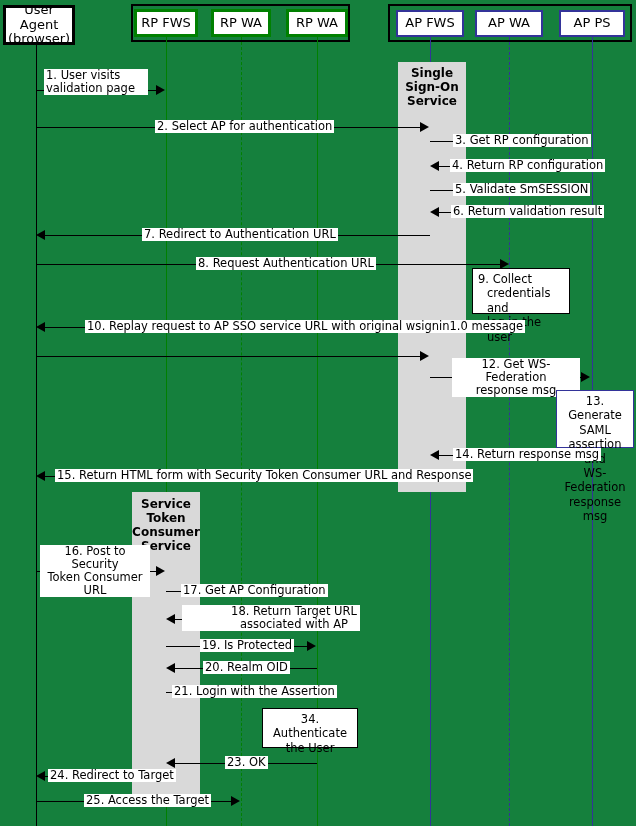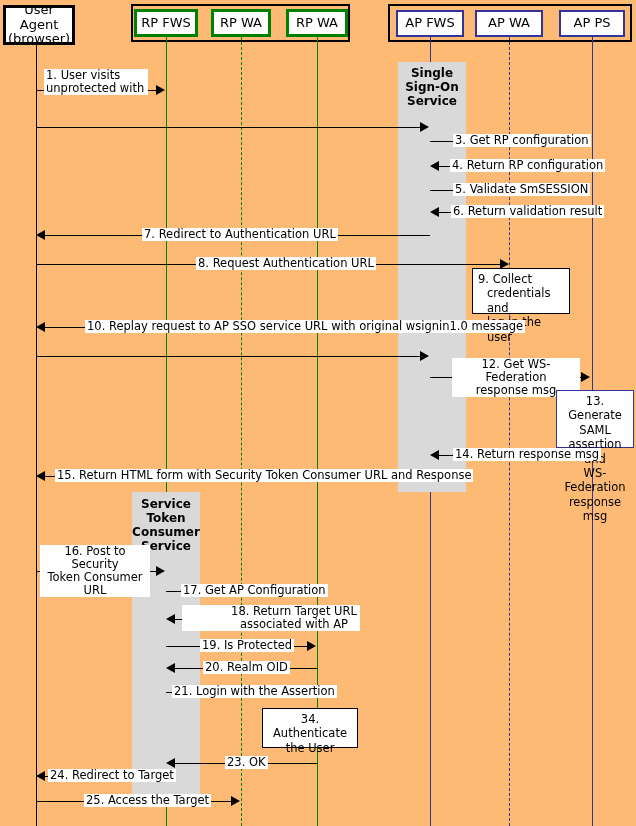--- a/index.html
+++ b/index.html
@@ -1,17 +1,17 @@
 <!DOCTYPE html>
 <html><head>
 <meta charset="utf-8">
 <style>
   html,body{margin:0;padding:0;background:#ffffff;}
   body{font-family:"DejaVu Sans","Liberation Sans",sans-serif;}
-  #diagram{position:relative;width:636px;height:826px;background:#fdba74;overflow:hidden;}
+  #diagram{position:relative;width:636px;height:826px;background:#15803d;overflow:hidden;}
   .grp-box{position:absolute;border:2px solid #000000;box-sizing:border-box;background:transparent;}
   .actor-box{position:absolute;box-sizing:border-box;display:flex;align-items:center;
              justify-content:center;text-align:center;background:#ffffff;}
   .actor-box span{display:block;line-height:1.12;}
   .actor-ua{border:3px solid #000000;font-size:13px;color:#000;}
   .actor-rp{border:3px solid #008000;font-size:13px;color:#000;}
   .actor-ap{border:2px solid #333399;font-size:13px;color:#000;}
   .lifeline{position:absolute;width:0;border-left-width:1px;border-left-style:solid;}
   .ll-black{border-left-color:#000000;}
   .ll-green{border-left-color:#008000;}
@@ -88,25 +88,28 @@
     <div>Service</div>
     <div>Token</div>
     <div>Consumer</div>
     <div>Service</div>
   </div>
 
   <div class="msg-line" style="left:36px;top:90px;width:122px;"></div>
   <div class="arrow arrow-r" style="left:156px;top:85px;"></div>
   <div class="msg-label wrap" style="left:44px;top:69px;width:100px;text-align:left;">
     <div>1. User visits</div>
-    <div>unprotected with</div>
+    <div>validation page</div>
   </div>
 
   <div class="msg-line" style="left:36px;top:127px;width:386px;"></div>
   <div class="arrow arrow-r" style="left:420px;top:122px;"></div>
+  <div class="msg-label" style="left:155px;top:120px;">
+    <span>2. Select AP for authentication</span>
+  </div>
 
   <div class="msg-line" style="left:430px;top:141px;width:152px;"></div>
   <div class="arrow arrow-r" style="left:581px;top:136px;"></div>
   <div class="msg-label" style="left:453px;top:134px;text-align:right;">
     <span>3. Get RP configuration</span>
   </div>
 
   <div class="msg-line" style="left:438px;top:166px;width:154px;"></div>
   <div class="arrow arrow-l" style="left:430px;top:161px;"></div>
   <div class="msg-label" style="left:450px;top:159px;">

